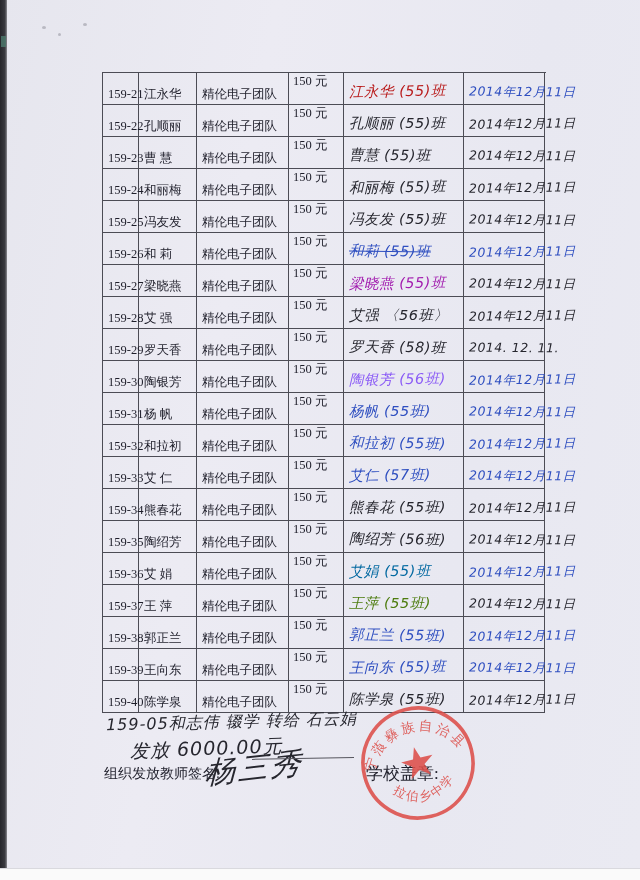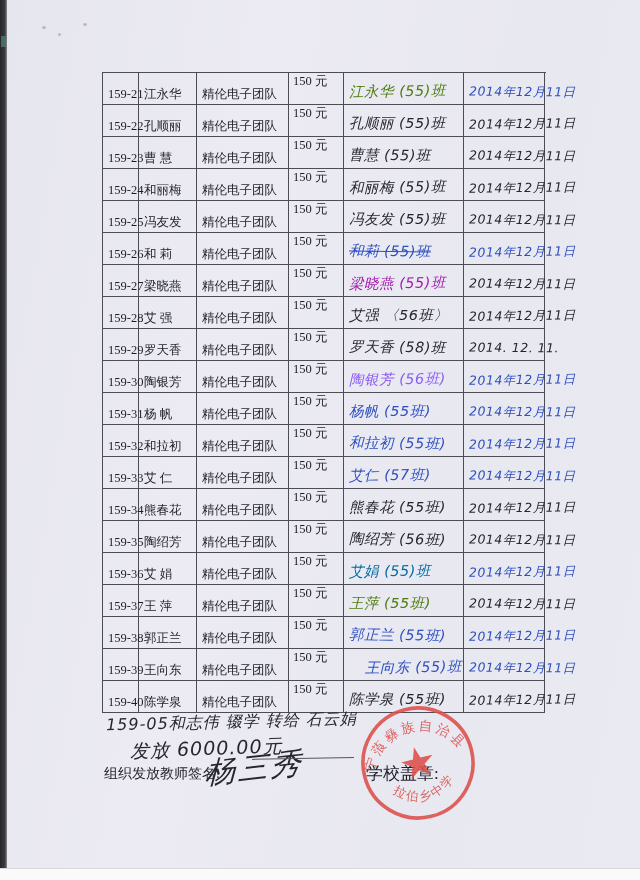--- a/index.html
+++ b/index.html
@@ -69,21 +69,21 @@
 <div class="speck" style="left:58px;top:33px;width:3px;height:3px;"></div>
 <div class="speck" style="left:83px;top:23px;width:4px;height:3px;"></div>
 
 <div class="reg-table">
   <div class="row">
     <div class="cell c-id">159-21</div>
     <div class="cell c-name">江永华</div>
     <div class="cell c-team">精伦电子团队</div>
     <div class="cell c-amount">150 元</div>
     <div class="cell c-sig">
-        <span class="hw" style="color: #4d7c0f; transform: rotate(-0.8deg); text-align: right;">江永华 (55)班</span>
+        <span class="hw" style="color: #b91c1c; transform: rotate(-0.8deg); text-align: right;">江永华 (55)班</span>
       </div>
     <div class="cell c-date">
         <span class="hw" style="color: rgb(47, 79, 192); transform: rotate(0.5deg);">2014年12月11日</span>
       </div>
   </div>
 
   <div class="row">
     <div class="cell c-id">159-22</div>
     <div class="cell c-name">孔顺丽</div>
     <div class="cell c-team">精伦电子团队</div>
@@ -303,21 +303,21 @@
         <span class="hw" style="color: rgb(47, 79, 192); transform: rotate(-0.8deg);">2014年12月11日</span>
       </div>
   </div>
 
   <div class="row">
     <div class="cell c-id">159-39</div>
     <div class="cell c-name">王向东</div>
     <div class="cell c-team">精伦电子团队</div>
     <div class="cell c-amount">150 元</div>
     <div class="cell c-sig">
-        <span class="hw" style="color: rgb(47, 79, 192); transform: rotate(-0.8deg); margin-left: 16px;">王向东 (55)班</span>
+        <span class="hw" style="color: rgb(47, 79, 192); transform: rotate(-0.8deg);">王向东 (55)班</span>
       </div>
     <div class="cell c-date">
         <span class="hw" style="color: rgb(47, 79, 192); transform: rotate(0.5deg);">2014年12月11日</span>
       </div>
   </div>
 
   <div class="row">
     <div class="cell c-id">159-40</div>
     <div class="cell c-name">陈学泉</div>
     <div class="cell c-team">精伦电子团队</div>

